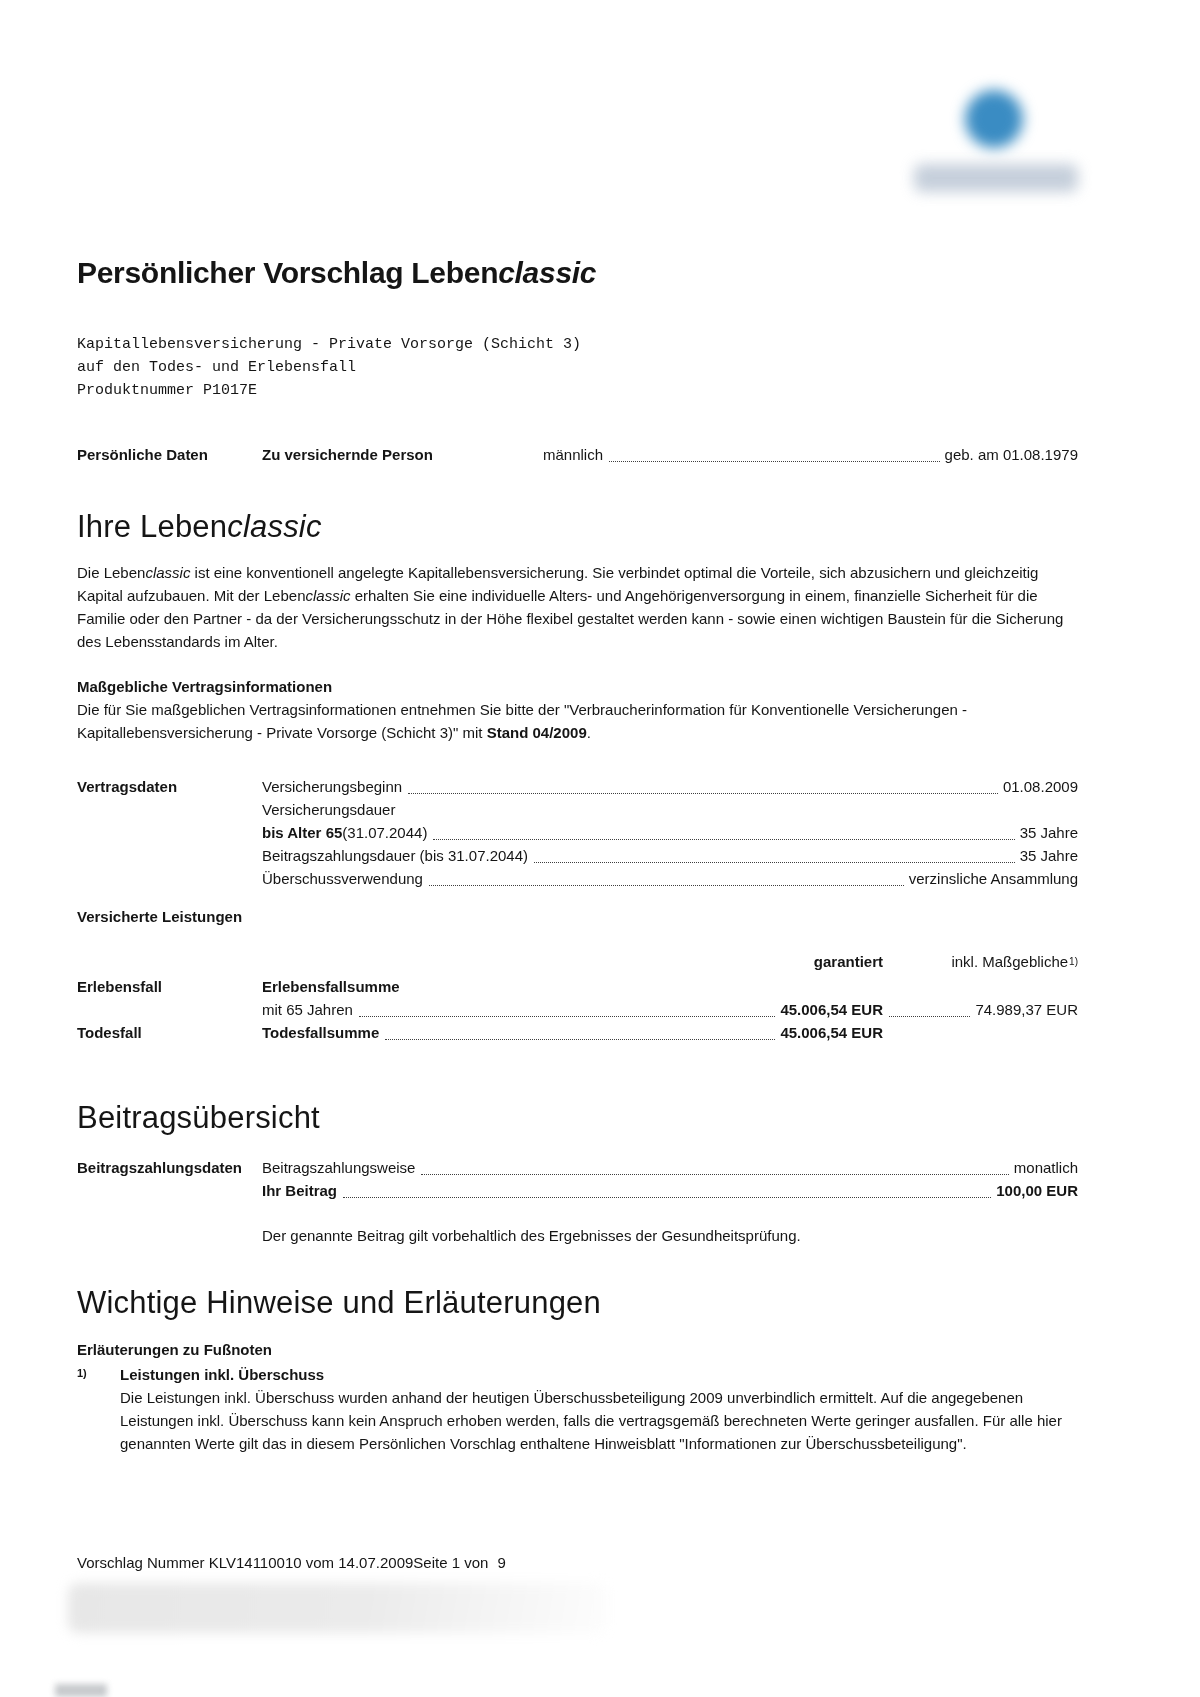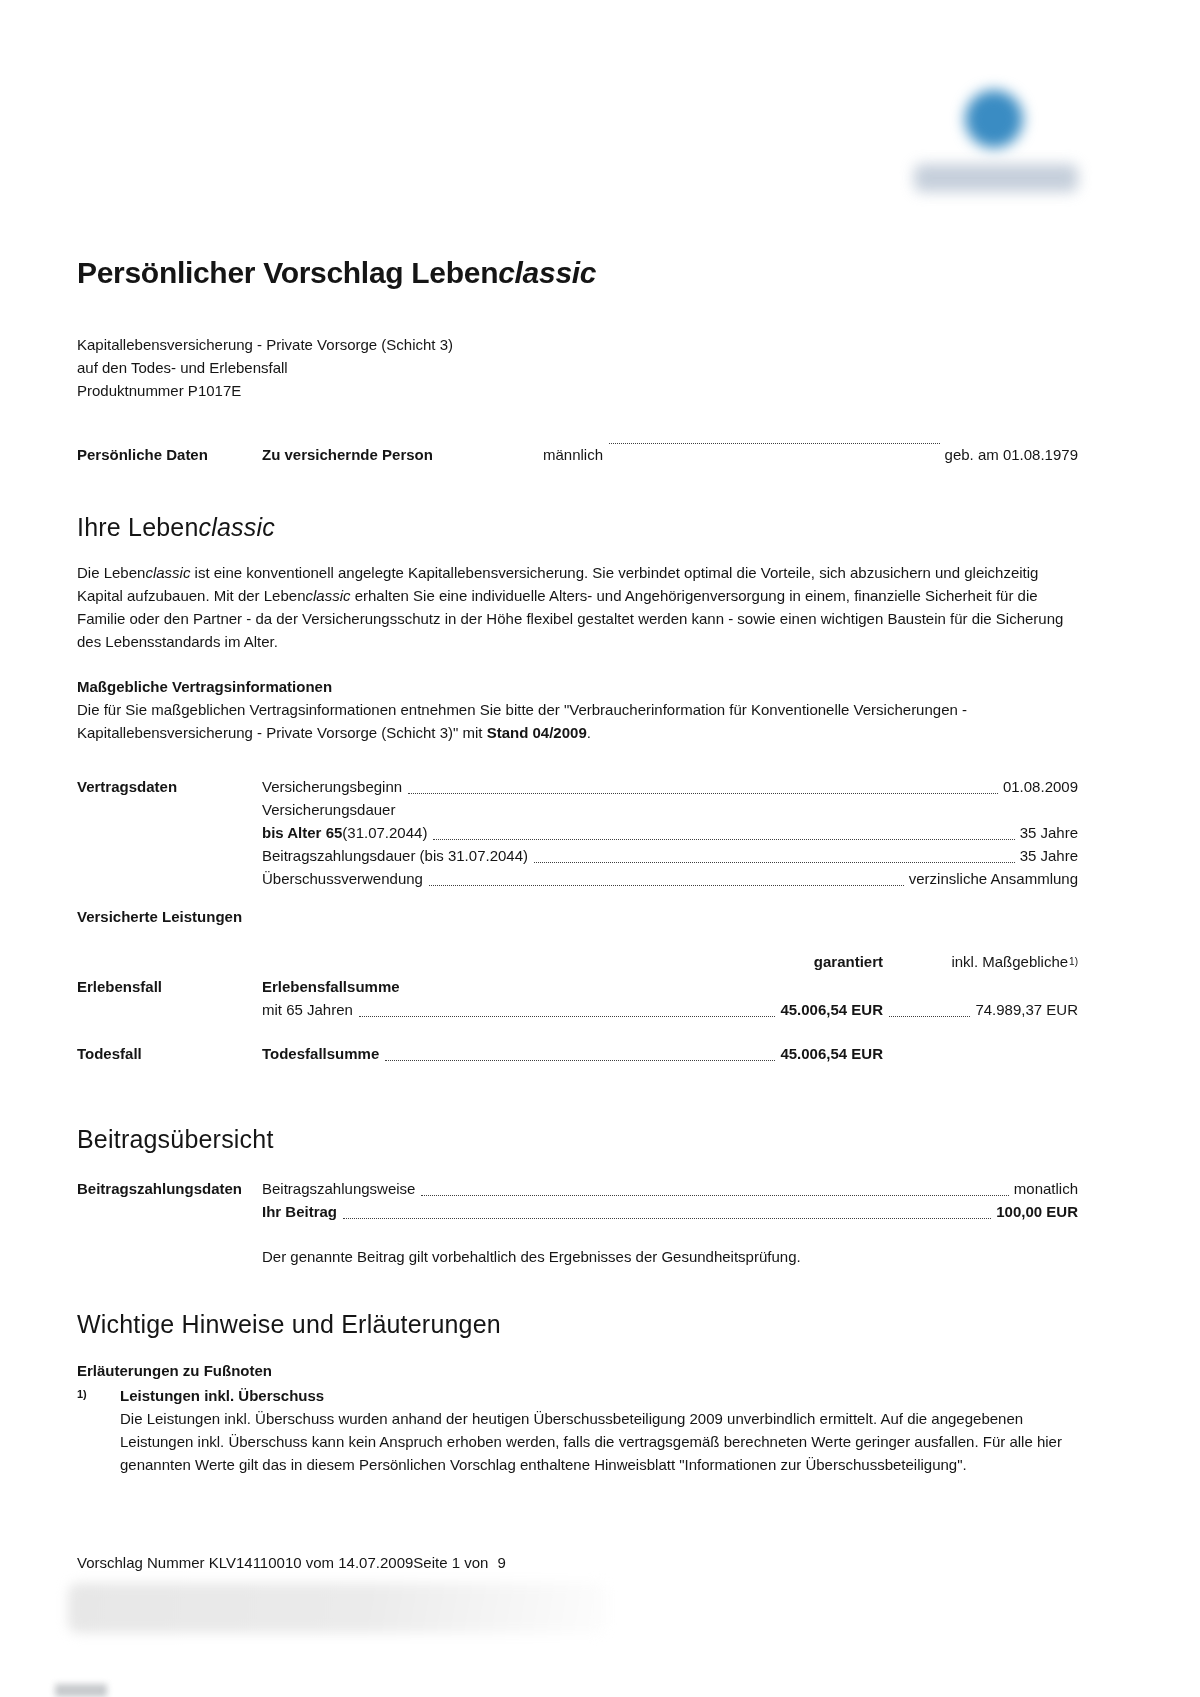--- a/index.html
+++ b/index.html
@@ -17,46 +17,46 @@
     position:absolute; left:965px; top:90px; width:58px; height:58px;
     border-radius:50%; filter:blur(7px);
   }
   .logo-band {
     position:absolute; left:914px; top:164px; width:164px; height:28px;
     border-radius:8px; filter:blur(7px); opacity:.8;
   }
 
   h1.title { margin:255px 0 0 77px; width:1001px; font-size:30px; line-height:36px; font-weight:bold; letter-spacing:-.3px; }
 
-  .subtitle { margin:42px 0 0 77px; width:1001px; }
-
-  .prow { display:flex; margin:41px 0 0 77px; width:1001px; align-items:flex-start; }
+  .subtitle { margin:42px 0 0 77px; width:1001px;font-family:Liberation Mono, monospace; }
+
+  .prow { display:flex; margin:41px 0 0 77px; width:1001px; align-items:flex-end; }
   .c1 { width:185px; flex:none; }
   .c2 { width:281px; flex:none; }
 
-  h2.light { margin:45px 0 0 77px; width:1001px; font-size:25px; line-height:32px; font-weight:300; letter-spacing:.2px; }
+  h2.light { margin:45px 0 0 77px; width:1001px; font-size:31px; line-height:32px; font-weight:300; letter-spacing:.2px; }
   h2#beitrag-h { margin-top:58px; }
   h2#wichtige-h { margin-top:40px; }
 
   p.para { margin:18px 0 0 77px; width:1001px; }
   h3.bh { margin:22px 0 0 77px; width:1001px; font-size:15px; line-height:23px; font-weight:bold; }
   p.para2 { margin:0 0 0 77px; width:1001px; }
   h3#versicherte-h { margin-top:15px; }
   h3#erlaut-h { margin-top:19px; }
 
   .hang { display:flex; margin:31px 0 0 77px; width:1001px; }
   .hang .rows { flex:1; }
   .vrow { display:flex; align-items:flex-end; }
   .leader { flex:1; border-bottom:1.6px dotted #3f3f3f; margin:0 5px 4px 6px; min-width:18px; }
 
   
   .lrow { display:flex; margin-left:77px; width:1001px; align-items:flex-end; }
   .lrow-head { margin-top:22px; }
   .lrow-erleb { margin-top:2px; }
-  .lrow-tod { margin-top:21px; }
+  .lrow-tod { }
   .cmain { width:621px; flex:none; display:flex; align-items:flex-end; }
   .cext  { width:195px; flex:none; display:flex; align-items:flex-end; }
   .end { justify-content:flex-end; }
   sup.fnref { font-size:10px; line-height:10px; position:relative; top:-6px; margin-left:1px; }
 
   .beitrag { margin-top:22px; }
   p.note { margin:22px 0 0 262px; width:816px; }
 
   .footnote { display:flex; margin:2px 0 0 77px; width:1001px; }
   .fn-marker { width:43px; flex:none; font-size:11px; line-height:17px; padding-top:2px; font-weight:bold; }

